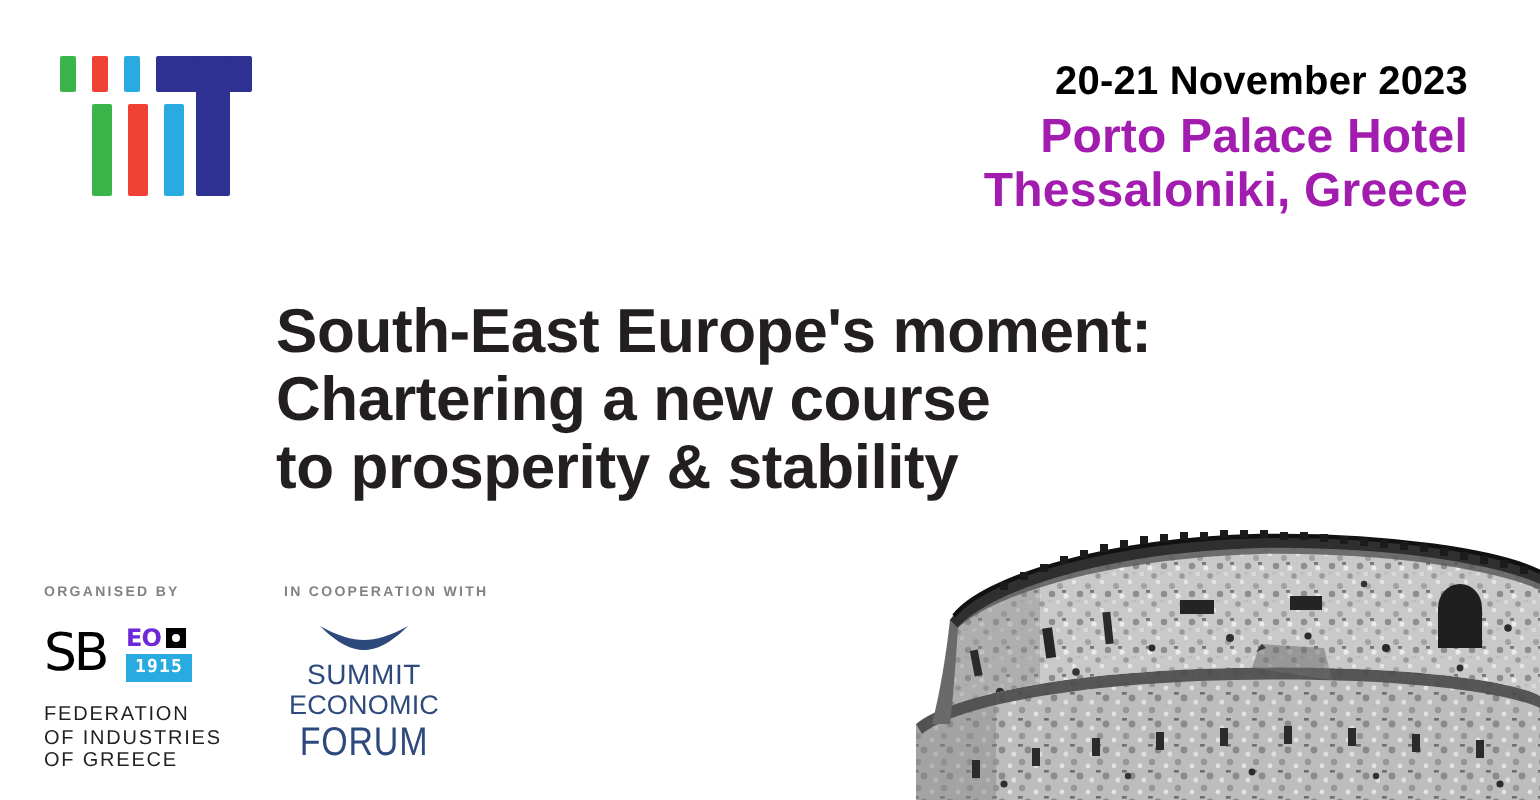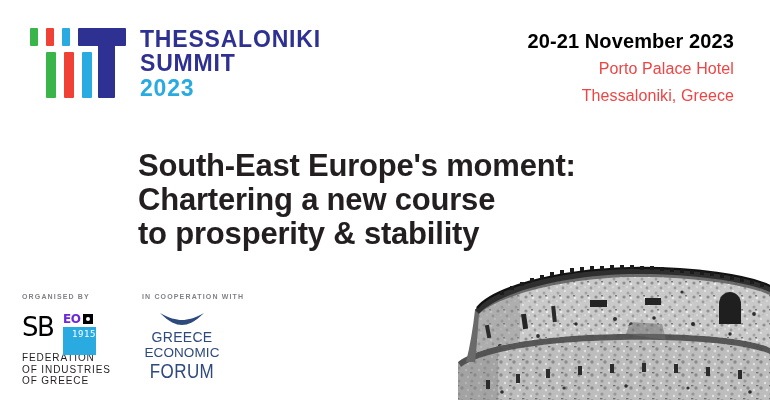--- a/index.html
+++ b/index.html
@@ -76,24 +76,24 @@
     text-align: right;
   }
   #event-date {
     font-size: 20px;
     line-height: 27px;
     font-weight: bold;
     color: #000000;
     letter-spacing: 0.1px;
   }
   .event-venue {
-    font-size: 16px;
+    font-size: 24px;
     line-height: 27px;
-    font-weight: normal;
-    color: #ef4444;
+    font-weight: bold;
+    color: #a21caf;
     letter-spacing: 0.1px;
   }
 
   
   #headline {
     position: absolute;
     left: 138px;
     top: 149px;
   }
   .hl-line {
@@ -145,28 +145,28 @@
   }
   #sbe-gear::after {
     content: "";
     position: absolute; left: 3px; top: 3px;
     width: 4px; height: 4px;
     background: #ffffff;
     border-radius: 50%;
   }
   #sbe-year {
     position: absolute; left: 41px; top: 15px;
-    width: 33px; height: 28px;
+    width: 33px; height: 14px;
     background: #29abe2;
     color: #ffffff;
     font-family: "DejaVu Sans Mono", monospace;
-    font-weight: normal;
+    font-weight: bold;
     font-size: 9px;
     line-height: 14px;
-    text-align: right;
+    text-align: center;
     letter-spacing: 0.6px;
   }
   #sbe-caption {
     margin-top: 9px;
     font-size: 10px;
     line-height: 11.5px;
     letter-spacing: 0.9px;
     color: #231f20;
     text-transform: uppercase;
     white-space: nowrap;
@@ -226,25 +226,20 @@
       <div class="lm-bar lm-top-1"></div>
       <div class="lm-bar lm-top-2"></div>
       <div class="lm-bar lm-top-3"></div>
       <div class="lm-bar lm-tall-1"></div>
       <div class="lm-bar lm-tall-2"></div>
       <div class="lm-bar lm-tall-3"></div>
       <div class="lm-bar lm-t-top"></div>
       <div class="lm-bar lm-t-stem"></div>
     </div>
 
-    <div id="logo-words">
-      <div class="lw-line">THESSALONIKI</div>
-      <div class="lw-line">SUMMIT</div>
-      <div class="lw-year">2023</div>
-    </div>
 
   </div>
 
   <div id="event-info">
     <div id="event-date">20-21 November 2023</div>
     <div class="event-venue">Porto Palace Hotel</div>
     <div class="event-venue">Thessaloniki, Greece</div>
   </div>
 
   <div id="headline">
@@ -270,21 +265,21 @@
     </div>
   </div>
 
   <div id="cooperation-block">
     <div class="partner-label">IN COOPERATION WITH</div>
 
     <div id="delphi-logo">
       <svg id="delphi-chevron" width="46" height="15" viewBox="0 0 46 15">
         <path d="M1 1 C 10 10, 17 13, 23 13 C 29 13, 36 10, 45 1 C 36 6, 29 8, 23 8 C 17 8, 10 6, 1 1 Z" fill="#2e4a7d"></path>
       </svg>
-      <div class="delphi-word" id="delphi-1">GREECE</div>
+      <div class="delphi-word" id="delphi-1">SUMMIT</div>
       <div class="delphi-word" id="delphi-2">ECONOMIC</div>
       <div class="delphi-word" id="delphi-3">FORUM</div>
     </div>
   </div>
 
   <div id="tower-photo">
     <svg width="340" height="138" viewBox="0 0 340 138">
       <defs>
 
         <pattern id="stone" width="14" height="14" patternUnits="userSpaceOnUse">

